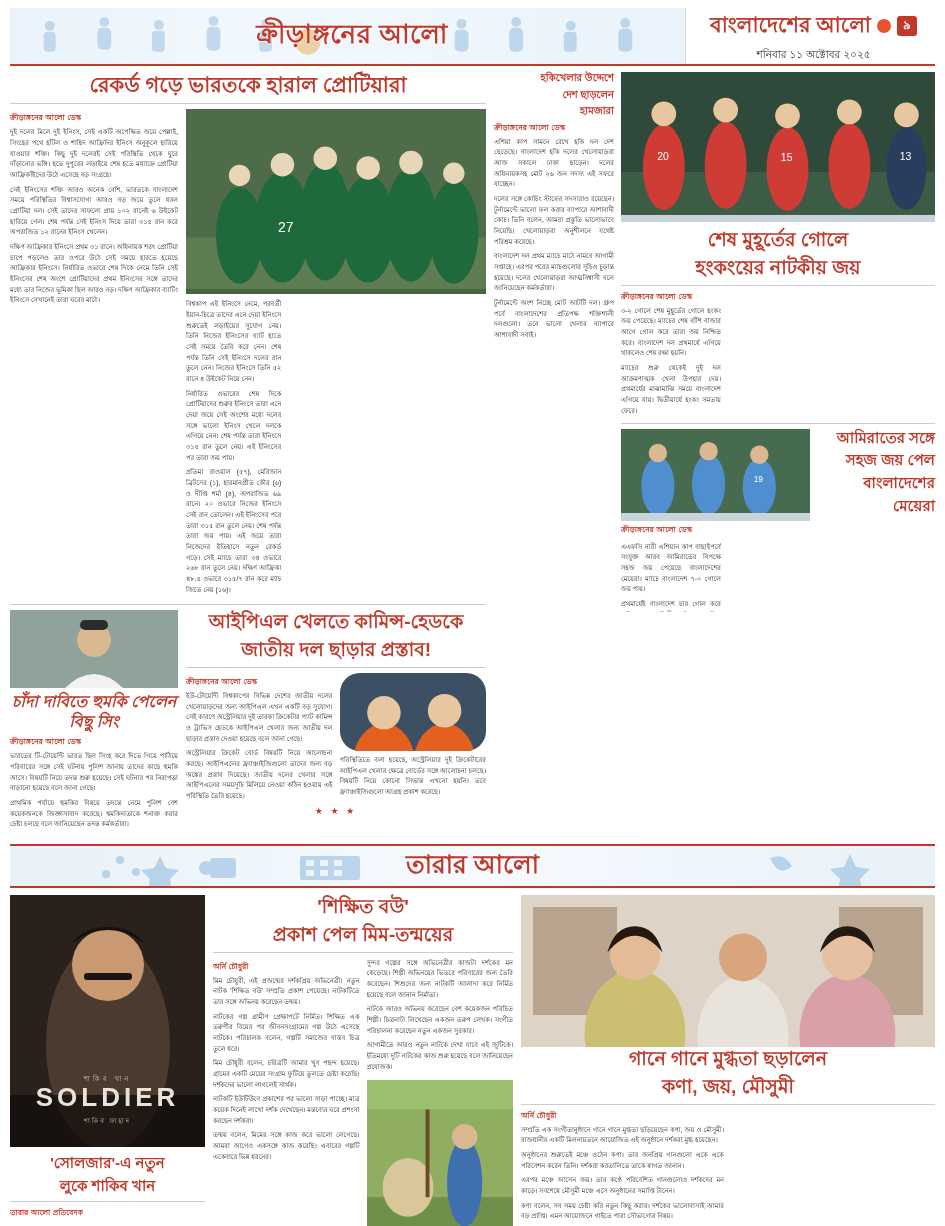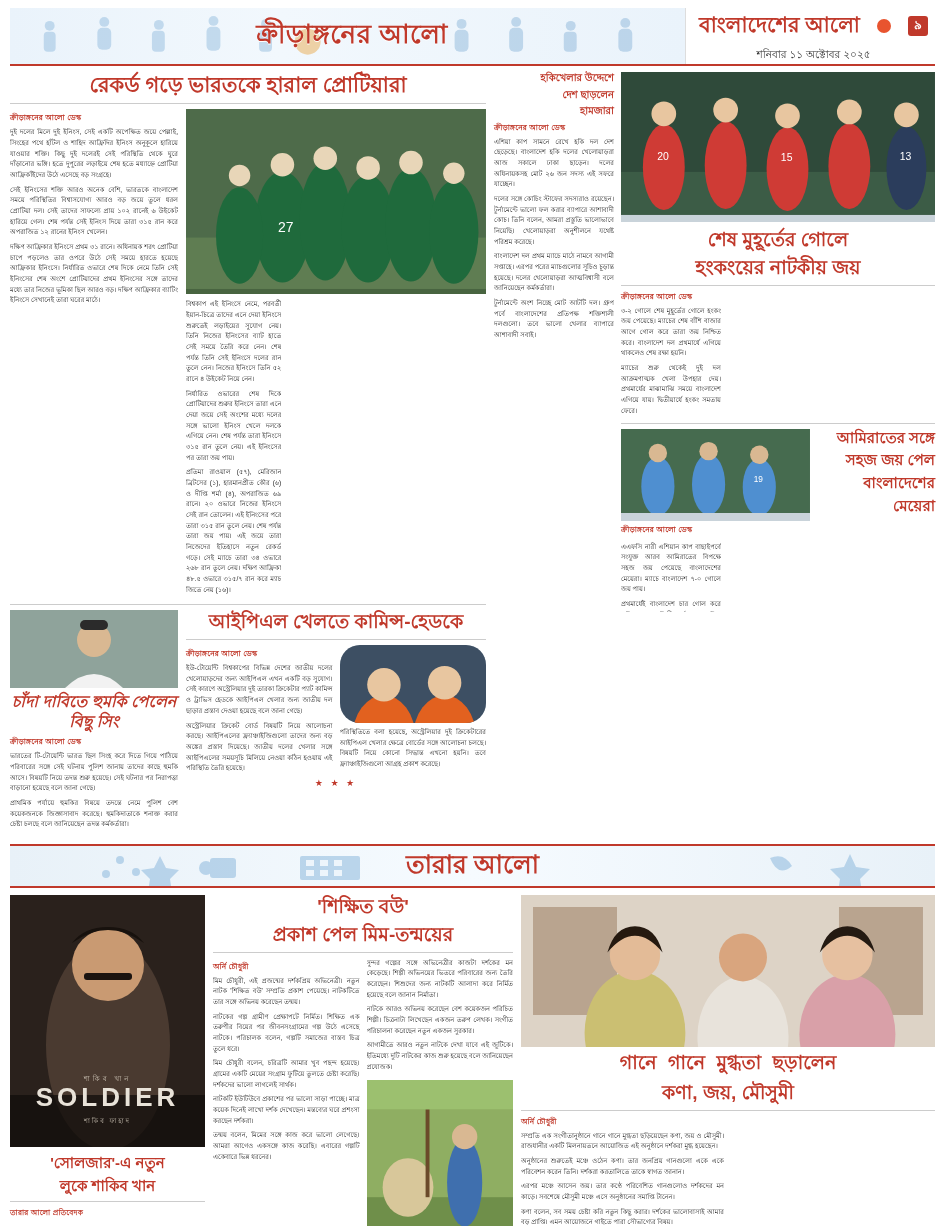--- a/index.html
+++ b/index.html
@@ -51,21 +51,21 @@
   }
   .masthead-right {
     flex: 0 0 250px;
     display: flex;
     flex-direction: column;
     align-items: center;
     justify-content: center;
     border-left: 1px solid #ddd;
     padding-left: 6px;
   }
-  .brand-row { display: flex; align-items: center; gap: 17px; }
+  .brand-row { display: flex; align-items: center; gap: 6px; }
   .brand-name { font-size: 21px; font-weight: bold; color: #c0392b; }
   .brand-dot {
     width: 14px; height: 14px; border-radius: 50%;
     background: #e8542f; display: inline-block;
   }
   .brand-page-badge {
     width: 20px; height: 20px; background: #c0392b; color: #fff;
     font-size: 12px; border-radius: 3px; display: flex;
     align-items: center; justify-content: center; font-weight: bold;
   }
@@ -279,20 +279,21 @@
           <h3 class="headline h-sm center" style="margin-top:4px;">চাঁদা দাবিতে হুমকি পেলেন বিছু সিং</h3>
           <div class="byline">ক্রীড়াঙ্গনের আলো ডেস্ক</div>
           <div class="body-text" style="max-height:150px;">
             <p>ভারতের টি-টোয়েন্টি ভারত ছিল সিংহ করে দিতে গিয়ে পাঠিয়ে পরিবারের সঙ্গে সেই ঘটনায় পুলিশ জানায় তাদের কাছে হুমকি আসে। বিষয়টি নিয়ে তদন্ত শুরু হয়েছে। সেই ঘটনার পর নিরাপত্তা বাড়ানো হয়েছে বলে জানা গেছে।</p>
             <p>প্রাথমিক পর্যায়ে হুমকির বিষয়ে তদন্তে নেমে পুলিশ বেশ কয়েকজনকে জিজ্ঞাসাবাদ করেছে। হুমকিদাতাকে শনাক্ত করার চেষ্টা চলছে বলে জানিয়েছেন তদন্ত কর্মকর্তারা।</p>
           </div>
         </div>
 
         <div>
           <h2 class="headline h-lg" style="text-align:center">আইপিএল খেলতে কামিন্স-হেডকে</h2>
+          <h2 class="headline h-lg" style="text-align:center">জাতীয় দল ছাড়ার প্রস্তাব!</h2>
           <hr class="hr-thin">
           <div style="display:grid; grid-template-columns: 1fr 1fr; gap:7px;">
             <div>
               <div class="byline">ক্রীড়াঙ্গনের আলো ডেস্ক</div>
               <div class="body-text" style="max-height:180px;">
                 <p>ইউ-টোয়েন্টি বিশ্বকাপের বিভিন্ন দেশের জাতীয় দলের খেলোয়াড়দের জন্য আইপিএল এখন একটি বড় সুযোগ। সেই কারণে অস্ট্রেলিয়ার দুই তারকা ক্রিকেটার প্যাট কামিন্স ও ট্রাভিস হেডকে আইপিএল খেলার জন্য জাতীয় দল ছাড়ার প্রস্তাব দেওয়া হয়েছে বলে জানা গেছে।</p>
                 <p>অস্ট্রেলিয়ার ক্রিকেট বোর্ড বিষয়টি নিয়ে আলোচনা করছে। আইপিএলের ফ্র্যাঞ্চাইজিগুলো তাদের জন্য বড় অঙ্কের প্রস্তাব দিয়েছে। জাতীয় দলের খেলার সঙ্গে আইপিএলের সময়সূচি মিলিয়ে নেওয়া কঠিন হওয়ায় এই পরিস্থিতি তৈরি হয়েছে।</p>
               </div>
             </div>
             <div>
@@ -495,21 +496,21 @@
           <ellipse cx="95" cy="115" rx="42" ry="52" fill="#cbbf72"></ellipse>
           <circle cx="95" cy="50" r="21" fill="#e3bb97"></circle>
           <path d="M72 48 q23 -28 46 0 q-6 -22 -23 -22 q-17 0 -23 22z" fill="#25190f"></path>
           <ellipse cx="185" cy="118" rx="38" ry="50" fill="#e8e3db"></ellipse>
           <circle cx="185" cy="52" r="20" fill="#d9a57e"></circle>
           <ellipse cx="272" cy="116" rx="40" ry="50" fill="#d9a0a8"></ellipse>
           <circle cx="272" cy="50" r="21" fill="#e6c0a0"></circle>
           <path d="M249 48 q23 -28 46 0 q-6 -22 -23 -22 q-17 0 -23 22z" fill="#241a12"></path>
         </svg>
       </div>
-      <h2 class="headline h-lg center" style="margin-top:6px;font-family:Liberation Mono, monospace;">গানে গানে মুগ্ধতা ছড়ালেন</h2>
+      <h2 class="headline h-lg center" style="">গানে গানে মুগ্ধতা ছড়ালেন</h2>
       <h2 class="headline h-lg center">কণা, জয়, মৌসুমী</h2>
       <hr class="hr-thin">
       <div class="byline">অর্নি চৌধুরী</div>
       <div class="cols2" style="max-height:300px; overflow:hidden;">
         <div class="body-text">
           <p>সম্প্রতি এক সংগীতানুষ্ঠানে গানে গানে মুগ্ধতা ছড়িয়েছেন কণা, জয় ও মৌসুমী। রাজধানীর একটি মিলনায়তনে আয়োজিত এই অনুষ্ঠানে দর্শকরা মুগ্ধ হয়েছেন।</p>
           <p>অনুষ্ঠানের শুরুতেই মঞ্চে ওঠেন কণা। তার জনপ্রিয় গানগুলো একে একে পরিবেশন করেন তিনি। দর্শকরা করতালিতে তাকে স্বাগত জানান।</p>
           <p>এরপর মঞ্চে আসেন জয়। তার কণ্ঠে পরিবেশিত গানগুলোও দর্শকদের মন কাড়ে। সবশেষে মৌসুমী মঞ্চে এসে অনুষ্ঠানের সমাপ্তি টানেন।</p>
           <p>কণা বলেন, সব সময় চেষ্টা করি নতুন কিছু করার। দর্শকের ভালোবাসাই আমার বড় প্রাপ্তি। এমন আয়োজনে গাইতে পারা সৌভাগ্যের বিষয়।</p>
 

